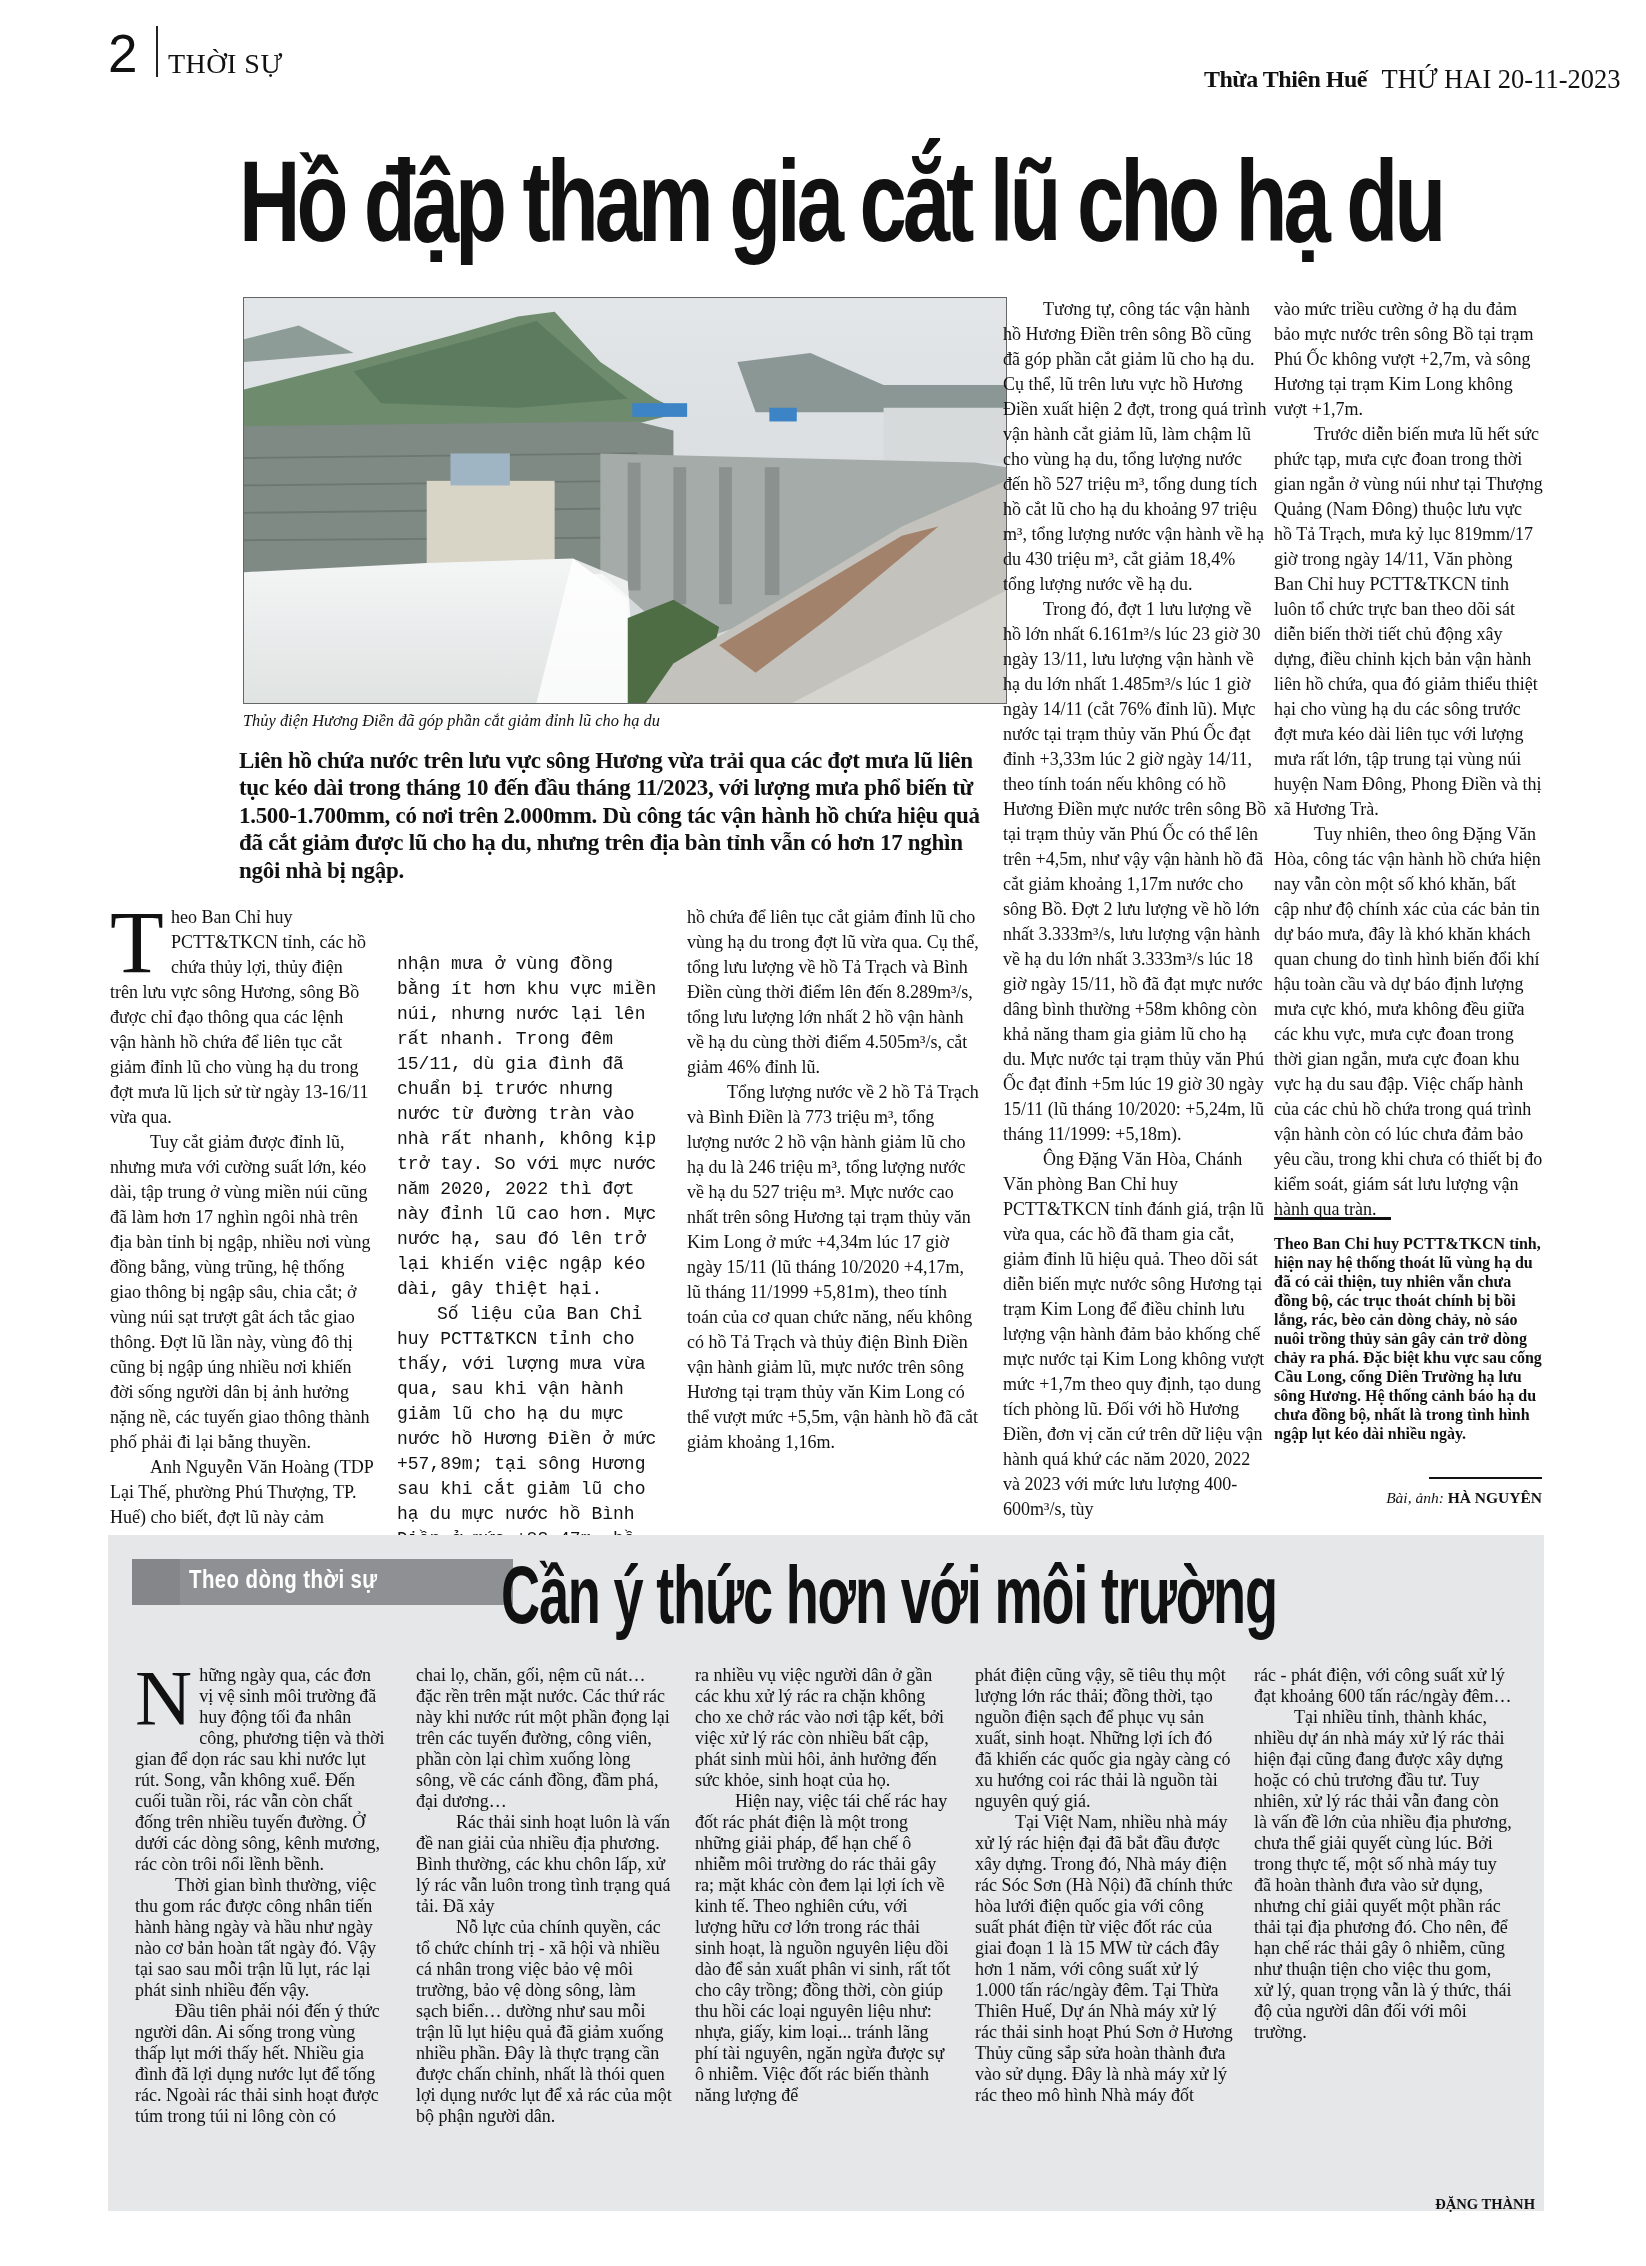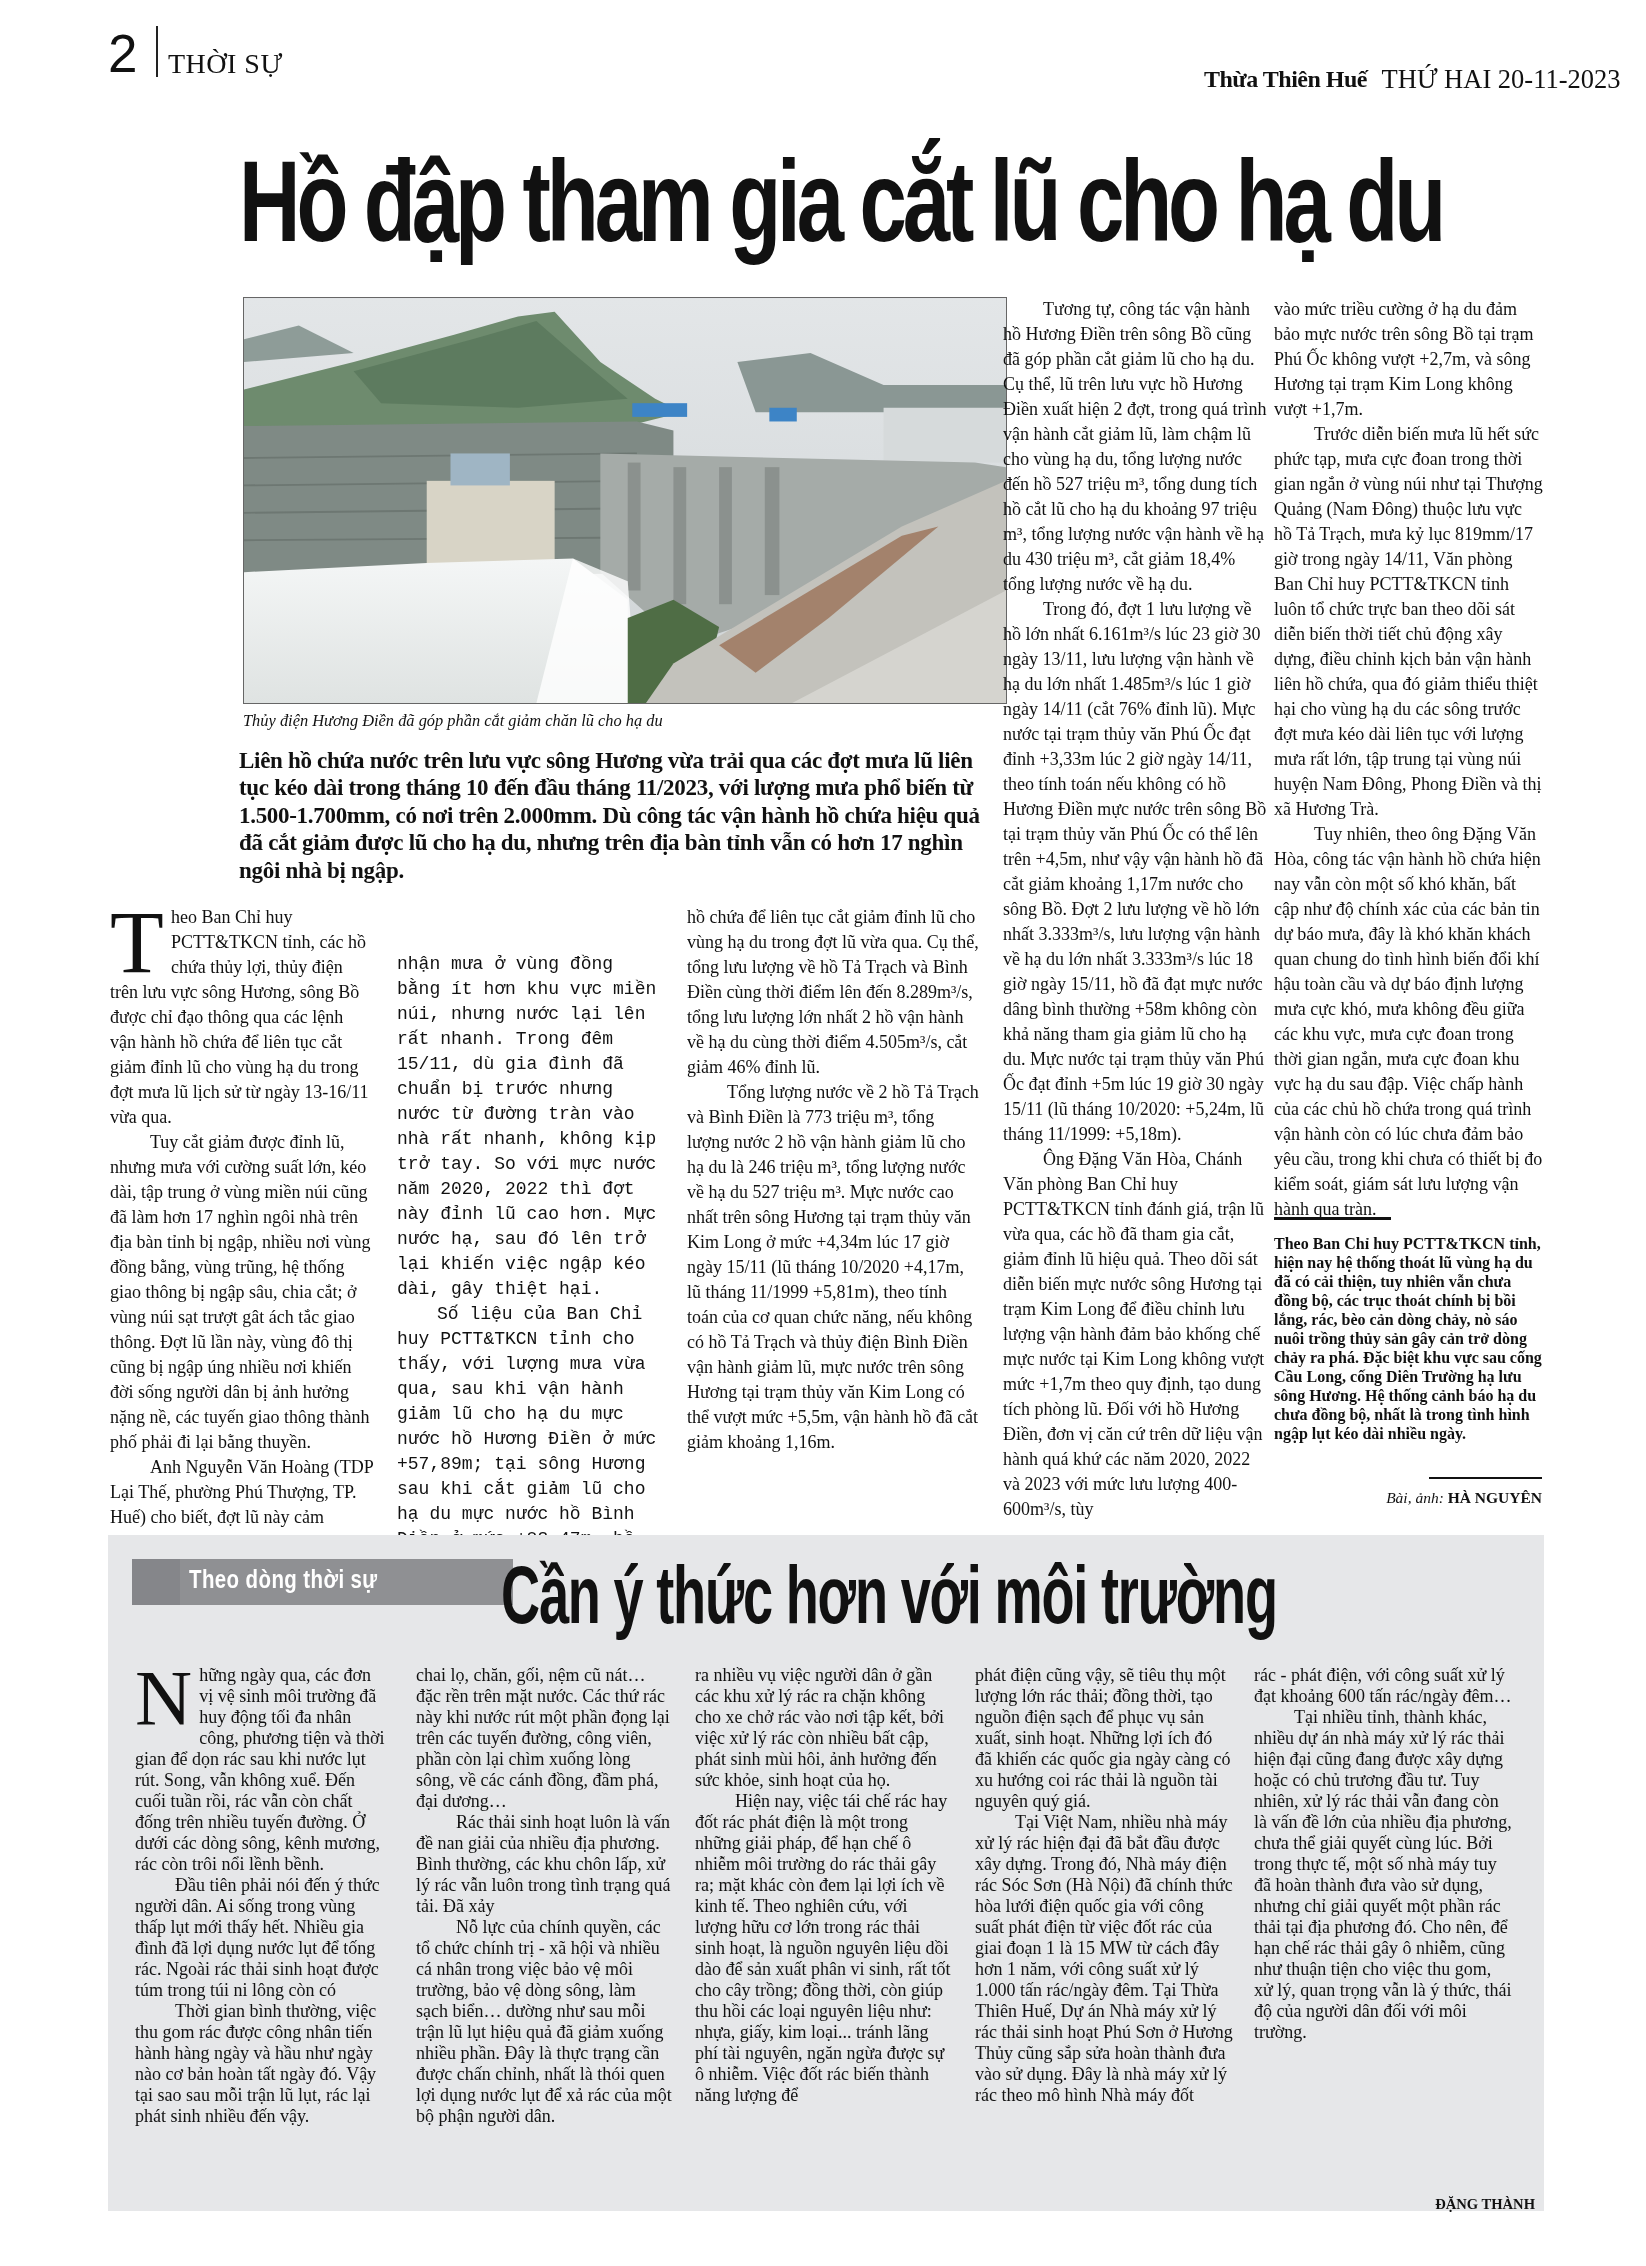--- a/index.html
+++ b/index.html
@@ -81,21 +81,21 @@
     <rect x="425" y="115" width="60" height="15" fill="#3d84c6"></rect>
     <rect x="575" y="120" width="30" height="15" fill="#3d84c6"></rect>
     <path d="M0 300 L200 290 L360 285 L420 330 L420 443 L0 443 Z" fill="url(#spray)"></path>
     <path d="M360 285 L420 310 L430 443 L320 443 Z" fill="#ffffff" opacity="0.8"></path>
     <path d="M420 350 L470 330 L520 360 L500 443 L420 443 Z" fill="#4f6d45"></path>
     <path d="M470 400 L720 250 L834 200 L834 443 L440 443 Z" fill="#c3c2bc"></path>
     <path d="M520 380 L720 260 L760 250 L640 350 L560 410 Z" fill="#a3826c"></path>
     <path d="M600 443 L834 320 L834 443 Z" fill="#d5d4cf"></path>
   </svg>
 </div>
-<div class="abs caption">Thủy điện Hương Điền đã góp phần cắt giảm chăn lũ cho hạ du</div>
+<div class="abs caption">Thủy điện Hương Điền đã góp phần cắt giảm đỉnh lũ cho hạ du</div>
 
 <div class="abs lead">Liên hồ chứa nước trên lưu vực sông Hương vừa trải qua các đợt mưa lũ liên tục kéo dài trong tháng 10 đến đầu tháng 11/2023, với lượng mưa phổ biến từ 1.500-1.700mm, có nơi trên 2.000mm. Dù công tác vận hành hồ chứa hiệu quả đã cắt giảm được lũ cho hạ du, nhưng trên địa bàn tỉnh vẫn có hơn 17 nghìn ngôi nhà bị ngập.</div>
 
 <div class="col" style="left:110px; top:905px; width:263px;">
   <p class="noind"><span class="dropcap">T</span><span>heo Ban Chỉ huy PCTT&amp;TKCN tỉnh, các hồ chứa thủy lợi, thủy điện trên lưu vực sông Hương, sông Bồ được chỉ đạo thông qua các lệnh vận hành hồ chứa để liên tục cắt giảm đỉnh lũ cho vùng hạ du trong đợt mưa lũ lịch sử từ ngày 13-16/11 vừa qua.</span></p>
   <p>Tuy cắt giảm được đỉnh lũ, nhưng mưa với cường suất lớn, kéo dài, tập trung ở vùng miền núi cũng đã làm hơn 17 nghìn ngôi nhà trên địa bàn tỉnh bị ngập, nhiều nơi vùng đồng bằng, vùng trũng, hệ thống giao thông bị ngập sâu, chia cắt; ở vùng núi sạt trượt gât ách tắc giao thông. Đợt lũ lần này, vùng đô thị cũng bị ngập úng nhiều nơi khiến đời sống người dân bị ảnh hưởng nặng nề, các tuyến giao thông thành phố phải đi lại bằng thuyền.</p>
   <p>Anh Nguyễn Văn Hoàng (TDP Lại Thế, phường Phú Thượng, TP. Huế) cho biết, đợt lũ này cảm</p>
 </div>
 <div class="col" style="left:397px; top:952px; width:270px;font-family:Liberation Mono, monospace;">
   <p class="noind">nhận mưa ở vùng đồng bằng ít hơn khu vực miền núi, nhưng nước lại lên rất nhanh. Trong đêm 15/11, dù gia đình đã chuẩn bị trước nhưng nước từ  đường tràn vào nhà rất nhanh, không kịp trở tay. So với mực nước năm 2020, 2022 thì đợt này đỉnh lũ cao hơn. Mực nước hạ, sau đó lên trở lại khiến việc ngập kéo dài, gây thiệt hại.</p>
@@ -127,22 +127,22 @@
 
 <div class="abs box"></div>
 <div class="abs kicker">
   <div class="band"></div>
   <span>Theo dòng thời sự</span>
 </div>
 <div class="abs box-title">Cần ý thức hơn với môi trường</div>
 
 <div class="col bcol" style="left:135px; top:1665px; width:251px;">
   <p class="noind"><span class="dropcap" style="font-size:79px; line-height:62px;">N</span><span>hững ngày qua, các đơn vị vệ sinh môi trường đã huy động tối đa nhân công, phương tiện và thời gian để dọn rác sau khi nước lụt rút. Song, vẫn không xuể. Đến cuối tuần rồi, rác vẫn còn chất đống trên nhiều tuyến đường. Ở dưới các dòng sông, kênh mương, rác còn trôi nổi lềnh bềnh.</span></p>
+  <p>Thời gian bình thường, việc thu gom rác được công nhân tiến hành hàng ngày và hầu như ngày nào cơ bản hoàn tất ngày đó. Vậy tại sao sau mỗi trận lũ lụt, rác lại phát sinh nhiều đến vậy.</p>
   <p>Đầu tiên phải nói đến ý thức người dân. Ai sống trong vùng thấp lụt mới thấy hết. Nhiều gia đình đã lợi dụng nước lụt để tống rác. Ngoài rác thải sinh hoạt được túm trong túi ni lông còn có</p>
-  <p>Thời gian bình thường, việc thu gom rác được công nhân tiến hành hàng ngày và hầu như ngày nào cơ bản hoàn tất ngày đó. Vậy tại sao sau mỗi trận lũ lụt, rác lại phát sinh nhiều đến vậy.</p>
 </div>
 <div class="col bcol" style="left:416px; top:1665px; width:256px;">
   <p class="noind">chai lọ, chăn, gối, nệm cũ nát… đặc rền trên mặt nước. Các thứ rác này khi nước rút một phần đọng lại trên các tuyến đường, công viên, phần còn lại chìm xuống lòng sông, về các cánh đồng, đầm phá, đại dương…</p>
   <p>Rác thải sinh hoạt luôn là vấn đề nan giải của nhiều địa phương. Bình thường, các khu chôn lấp, xử lý rác vẫn luôn trong tình trạng quá tải. Đã xảy</p>
   <p>Nỗ lực của chính quyền, các tổ chức chính trị - xã hội và nhiều cá nhân trong việc bảo vệ môi trường, bảo vệ dòng sông, làm sạch biển… dường như sau mỗi trận lũ lụt hiệu quả đã giảm xuống nhiều phần. Đây là thực trạng cần được chấn chỉnh, nhất là thói quen lợi dụng nước lụt để xả rác của một bộ phận người dân.</p>
 </div>
 <div class="col bcol" style="left:695px; top:1665px; width:258px;">
   <p class="noind">ra nhiều vụ việc người dân ở gần các khu xử lý rác ra chặn không cho xe chở rác vào nơi tập kết, bởi việc xử lý rác còn nhiều bất cập, phát sinh mùi hôi, ảnh hưởng đến sức khỏe, sinh hoạt của họ.</p>
   <p>Hiện nay, việc tái chế rác hay đốt rác phát điện là một trong những giải pháp, để hạn chế ô nhiễm môi trường do rác thải gây ra; mặt khác còn đem lại lợi ích về kinh tế. Theo nghiên cứu, với lượng hữu cơ lớn trong rác thải sinh hoạt, là nguồn nguyên liệu dồi dào để sản xuất phân vi sinh, rất tốt cho cây trồng; đồng thời, còn giúp thu hồi các loại nguyên liệu như: nhựa, giấy, kim loại... tránh lãng phí tài nguyên, ngăn ngừa được sự ô nhiễm. Việc đốt rác biến thành năng lượng để</p>
 </div>

